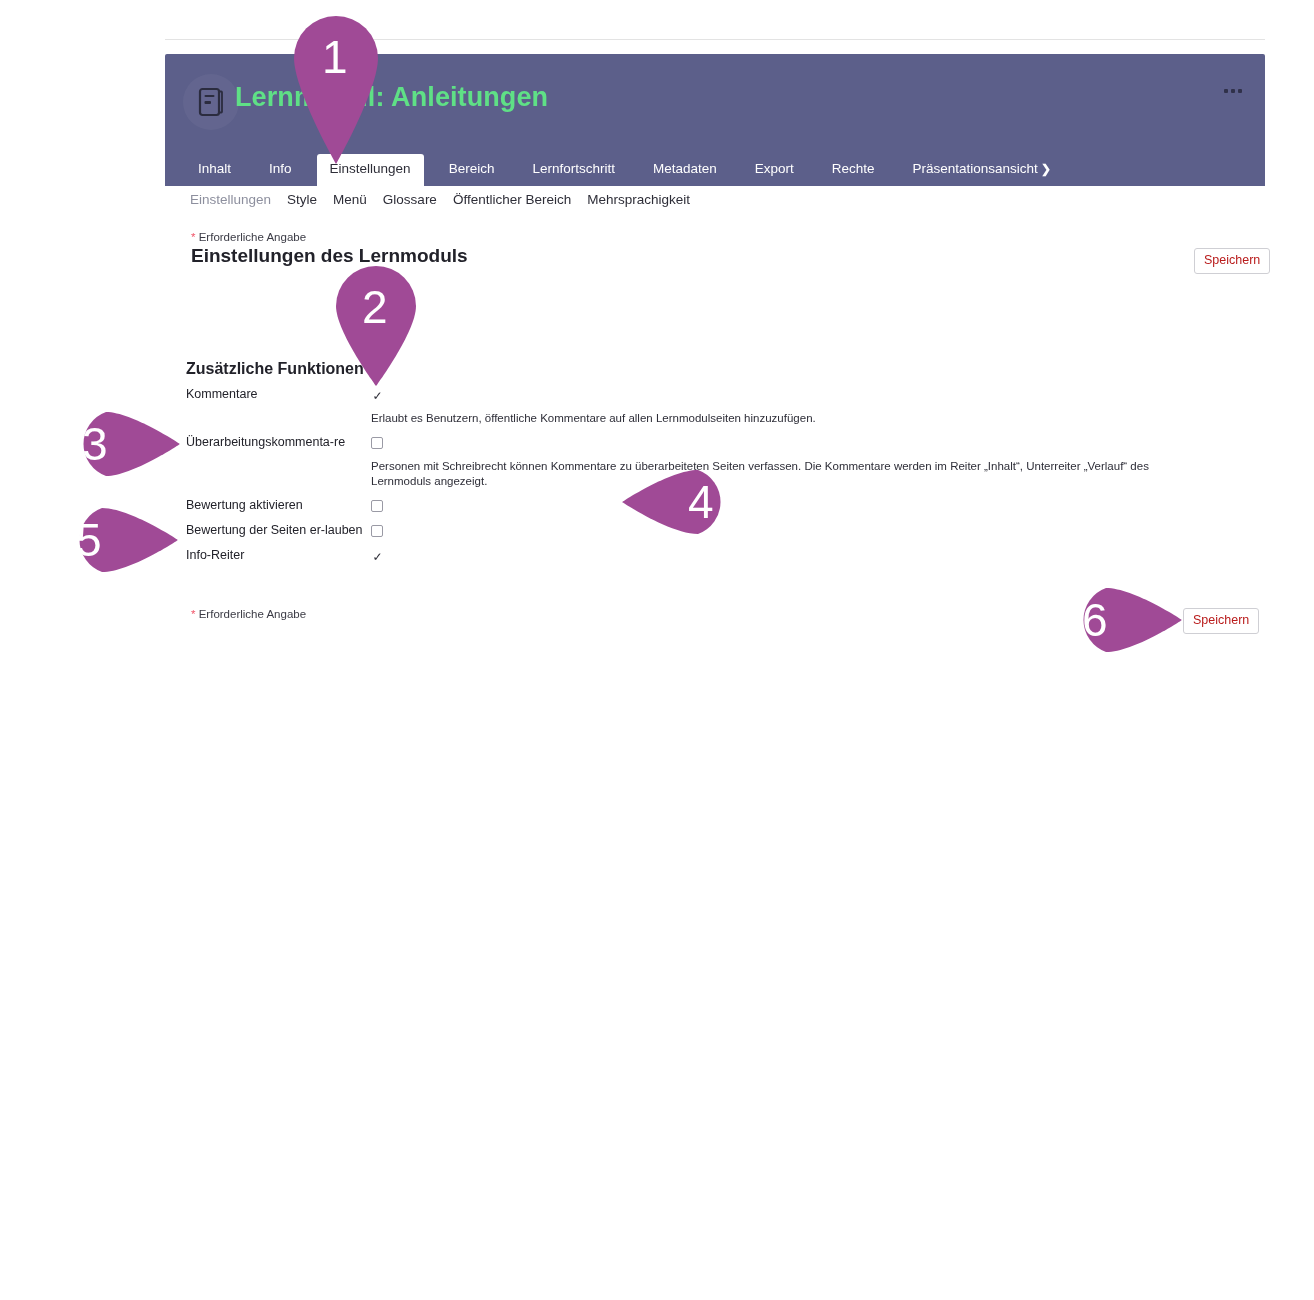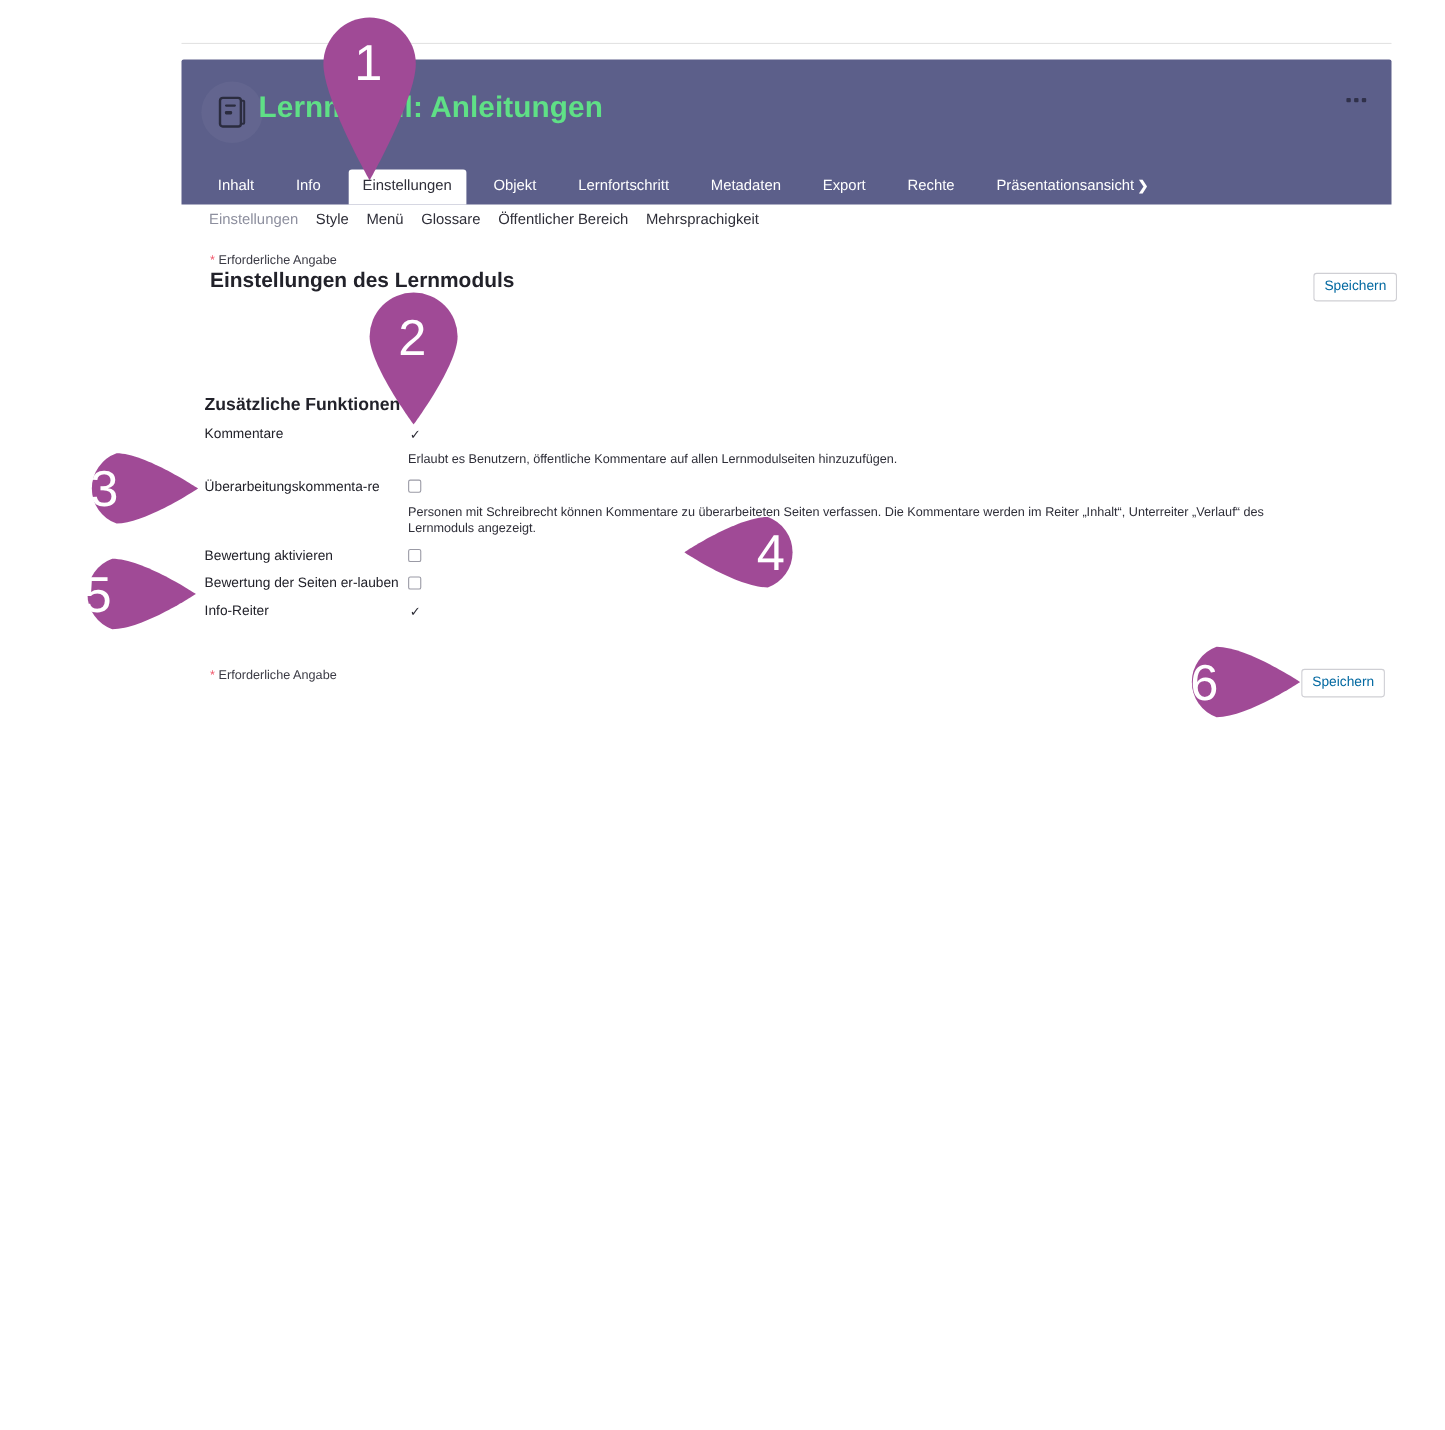--- a/index.html
+++ b/index.html
@@ -156,21 +156,21 @@
     top: 248px;
   }
   .save-bottom {
     position: absolute;
     left: 1183px;
     top: 608px;
   }
   .btn {
     font-family: "Liberation Sans", sans-serif;
     font-size: 12.5px;
-    color: #0369a1;
+    color: #b91c1c;
     background: #ffffff;
     border: 1px solid #cfcfd4;
     border-radius: 3px;
     padding: 4px 9px 5px 9px;
     cursor: pointer;
     line-height: 1.2;
   }
 
   .section-title {
     position: absolute;
@@ -275,21 +275,21 @@
     <div class="header-kebab">
       <i></i>
         <i></i>
         <i></i>
     </div>
 
     <div class="tabbar">
       <div class="tab"><span>Inhalt</span></div>
       <div class="tab"><span>Info</span></div>
       <div class="tab active"><span>Einstellungen</span></div>
-      <div class="tab"><span>Objekt</span></div>
+      <div class="tab"><span>Bereich</span></div>
       <div class="tab"><span>Lernfortschritt</span></div>
       <div class="tab"><span>Metadaten</span></div>
       <div class="tab"><span>Export</span></div>
       <div class="tab"><span>Rechte</span></div>
       <div class="tab"><span>Präsentationsansicht</span><span class="chev">❯</span></div>
     </div>
   </div>
 
   <div class="subnav">
     <div class="subnav-item current">Einstellungen</div>

